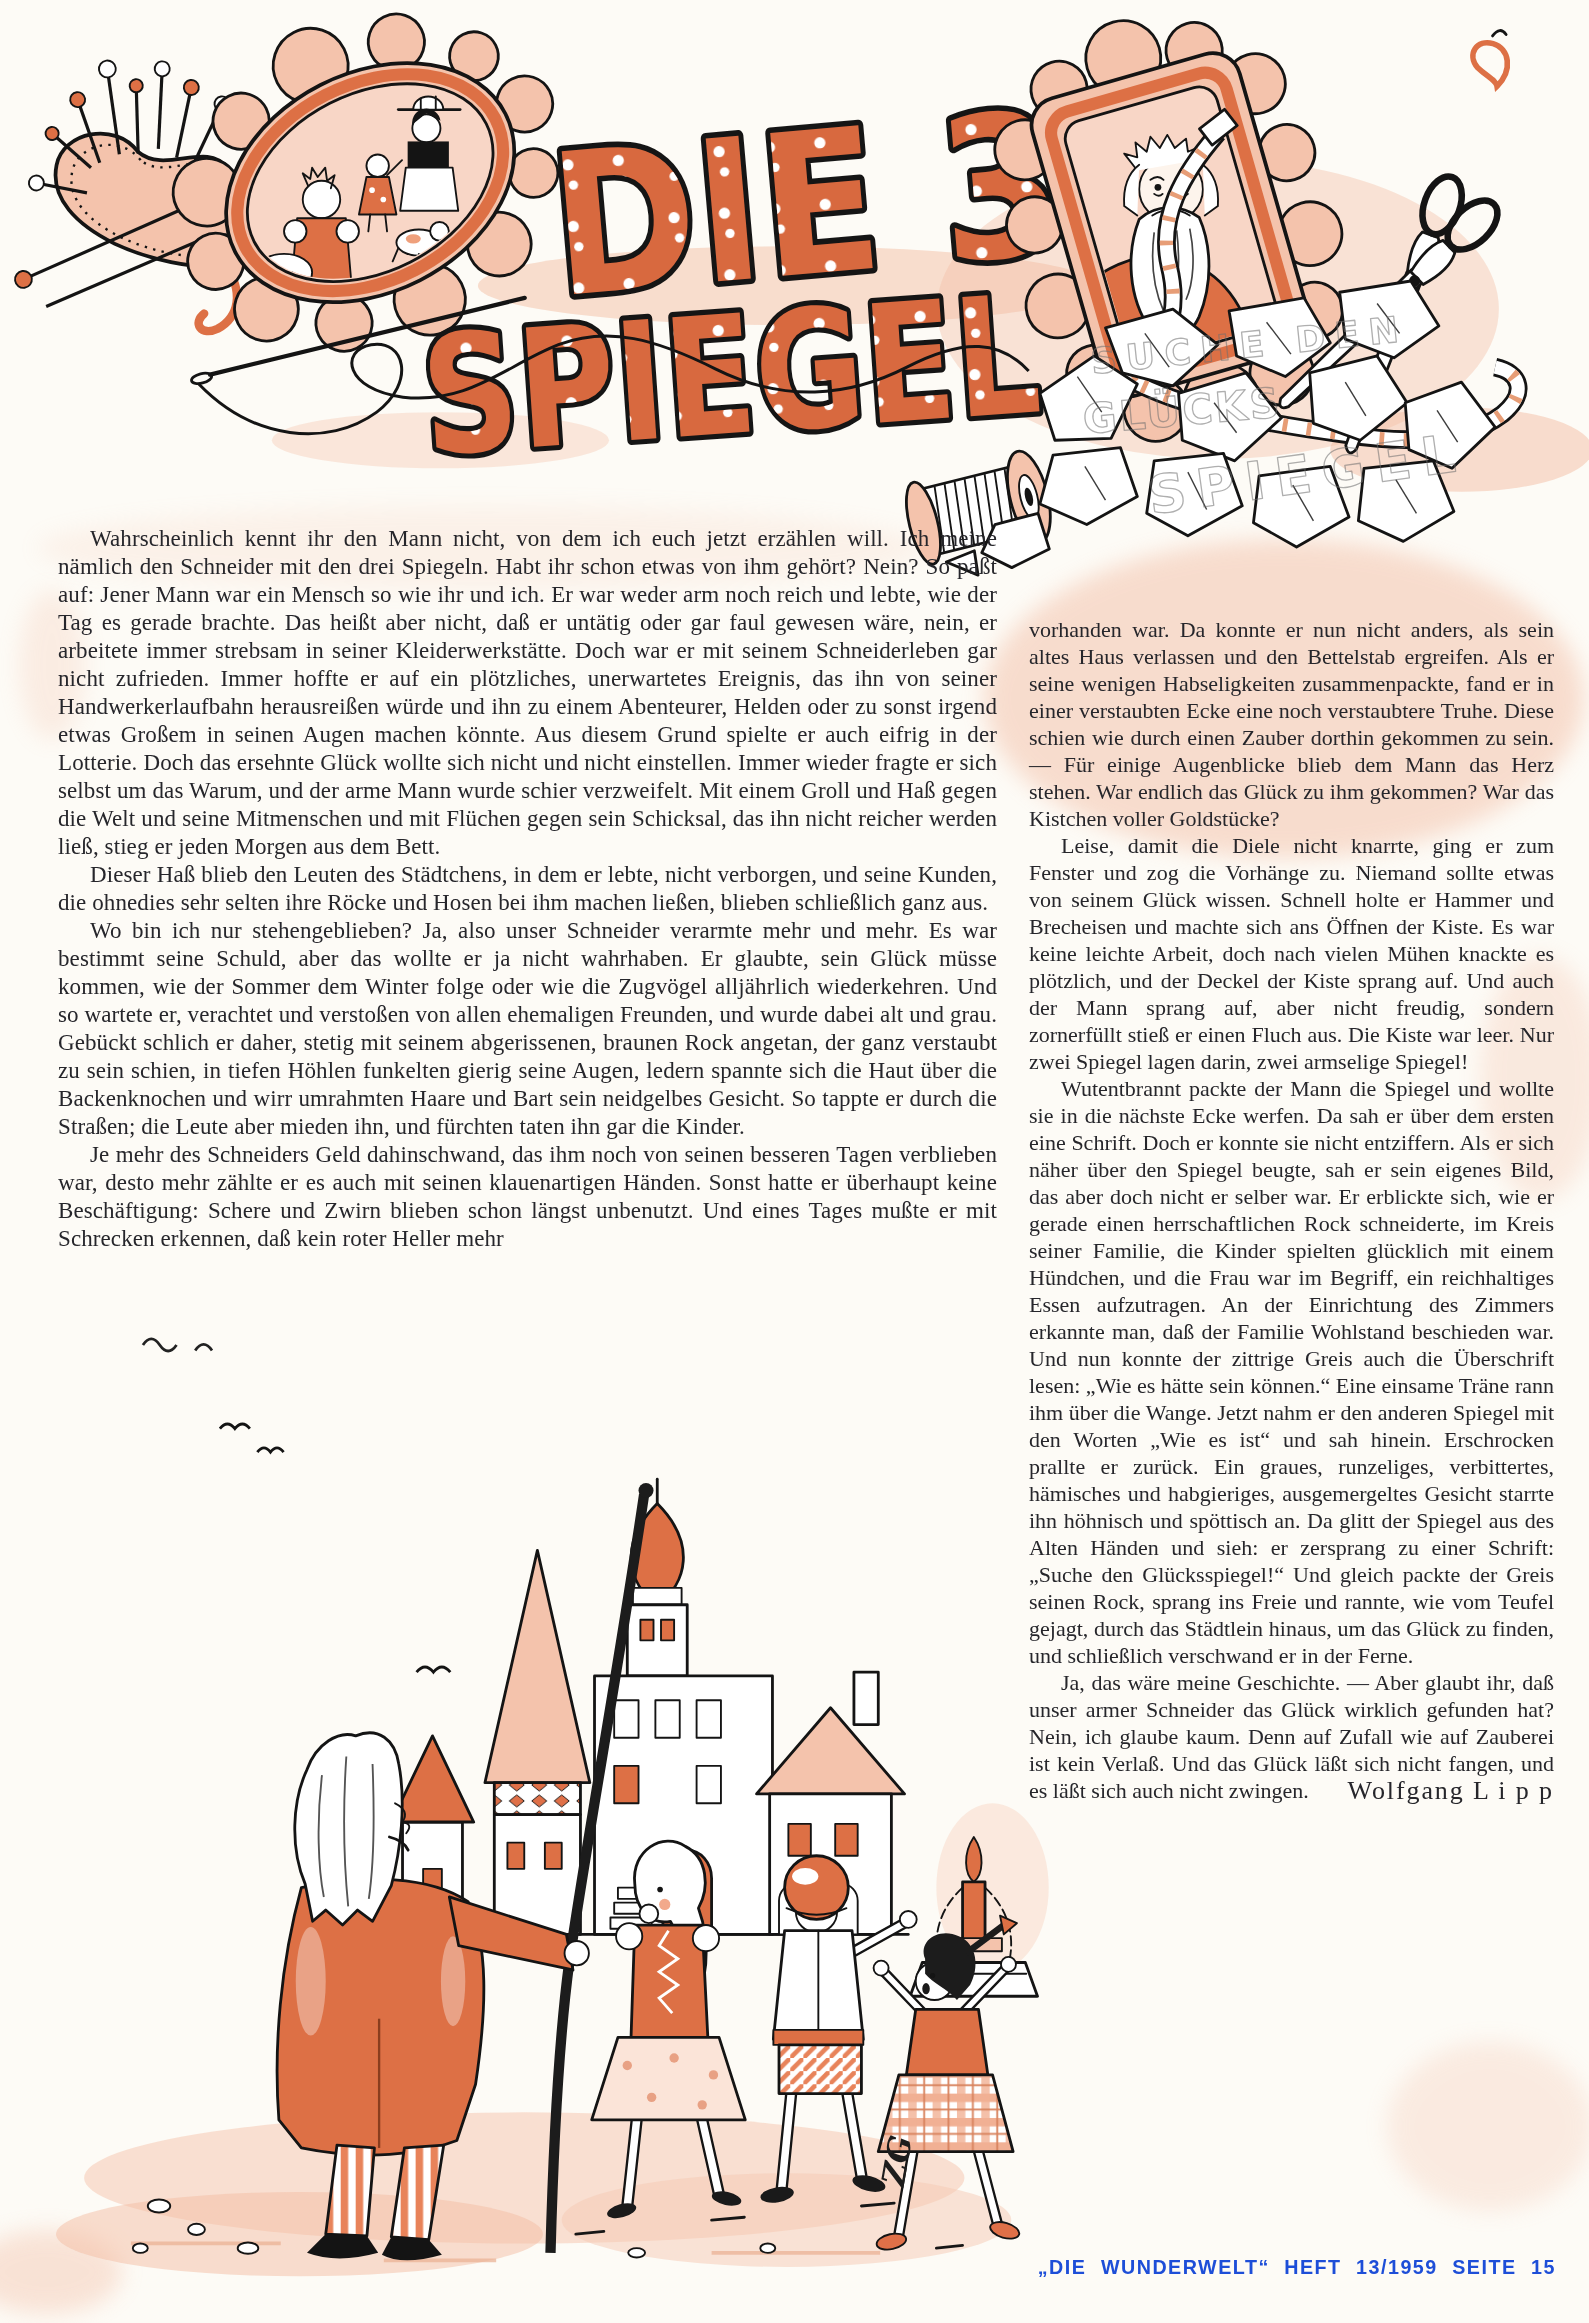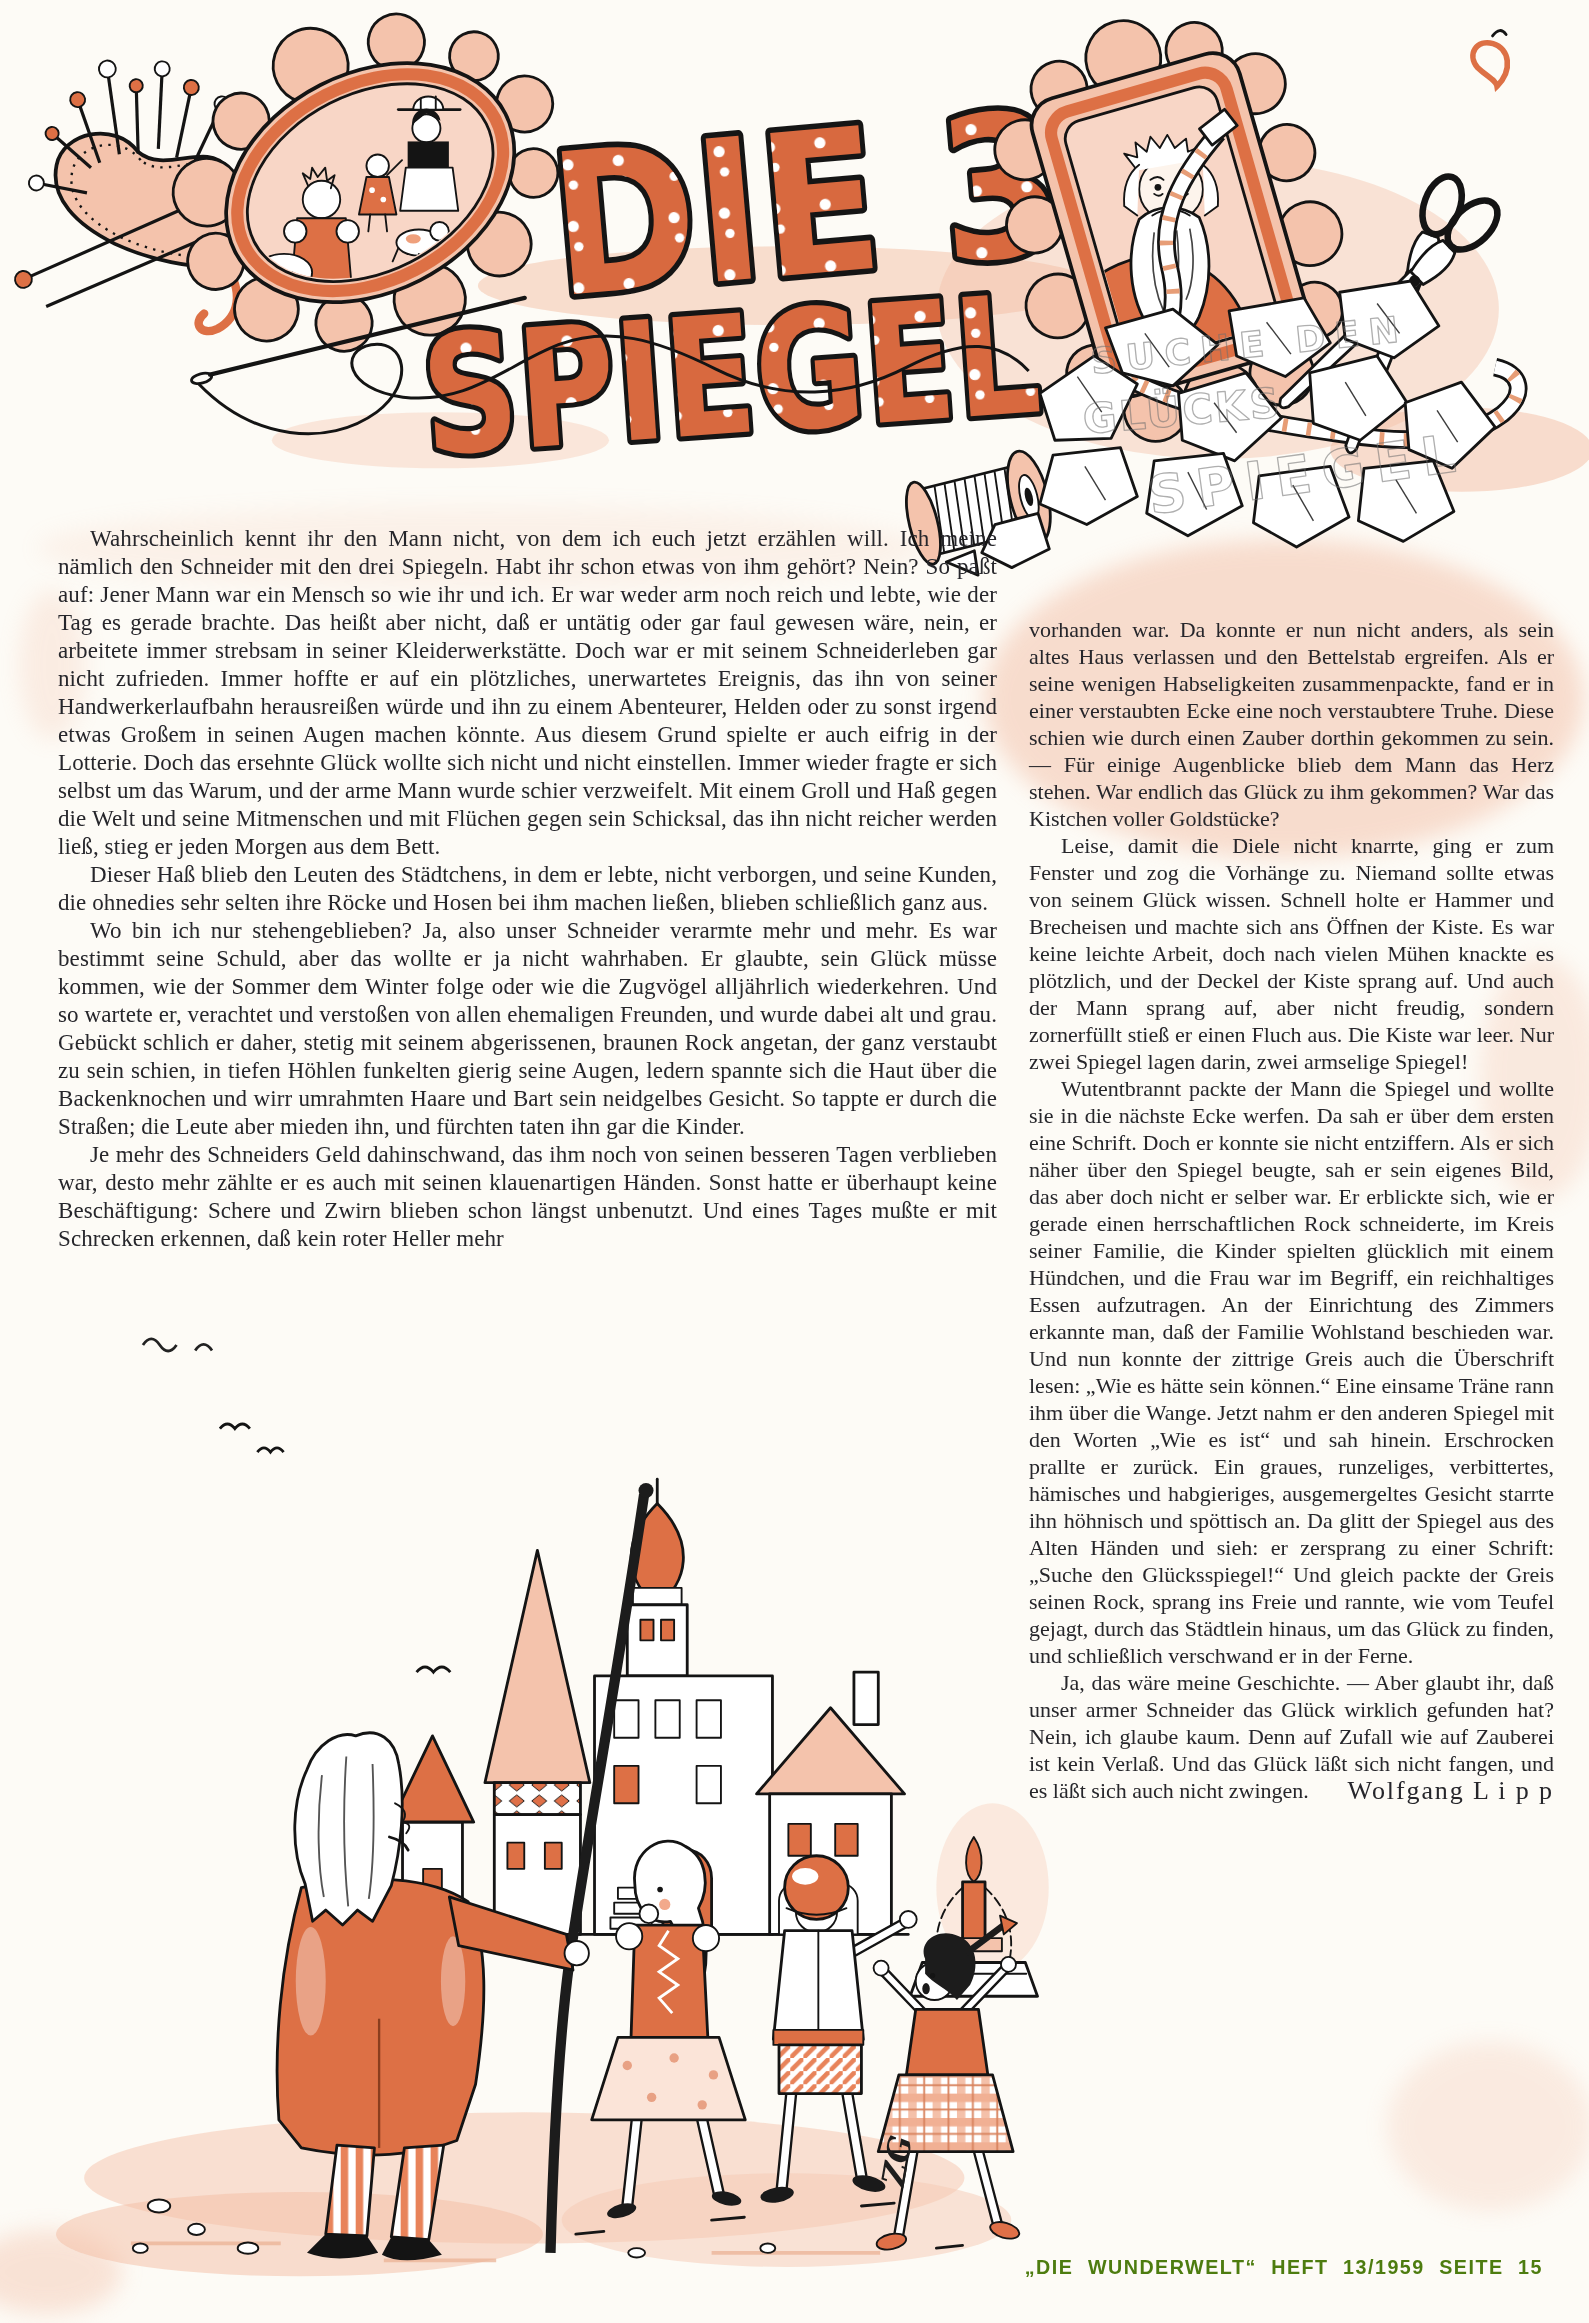--- a/index.html
+++ b/index.html
@@ -5,22 +5,22 @@
   html,body{margin:0;padding:0;background:#888;}
   .page{position:relative;width:1589px;height:2324px;background:#fdfbf6;overflow:hidden;
         font-family:"Liberation Serif",serif;color:#26262b;}
   .wash{position:absolute;border-radius:50%;background:#efab8c;filter:blur(11.2px);}
   .col{position:absolute;text-align:justify;hyphens:auto;-webkit-hyphens:auto;}
   .col p{margin:0;text-indent:32px;}
   .col p.noind{text-indent:0;}
   .leftcol{left:58px;top:525px;width:939px;font-size:23px;line-height:28px;letter-spacing:0.1px;}
   .rightcol{left:1029px;top:607px;width:525px;font-size:22px;line-height:27px;margin-top:9px;}
   .author{float:right;font-size:26px;letter-spacing:1.9px;}
-  .footer{position:absolute;right:46px;top:2256px;font-family:"Liberation Sans",sans-serif;
-          font-weight:bold;font-size:19.7px;letter-spacing:1.5px;word-spacing:7.5px;color:#4d7c0f;}
+  .footer{position:absolute;right:33px;top:2256px;font-family:"Liberation Sans",sans-serif;
+          font-weight:bold;font-size:19.7px;letter-spacing:1.5px;word-spacing:7.5px;color:#1d4ed8;}
   svg{position:absolute;overflow:visible;}
   .hdr{left:0;top:0;}
   .illu{left:56px;top:1363px;}
   .squig{left:137px;top:1330px;}
   
   .s2{stroke:#141414;stroke-width:2;stroke-linecap:round;stroke-linejoin:round;}
   .s3{stroke:#141414;stroke-width:3;stroke-linecap:round;stroke-linejoin:round;}
   .s4{stroke:#141414;stroke-width:4;stroke-linecap:round;stroke-linejoin:round;}
   .nf{fill:none;}
   .wht{fill:#ffffff;}

